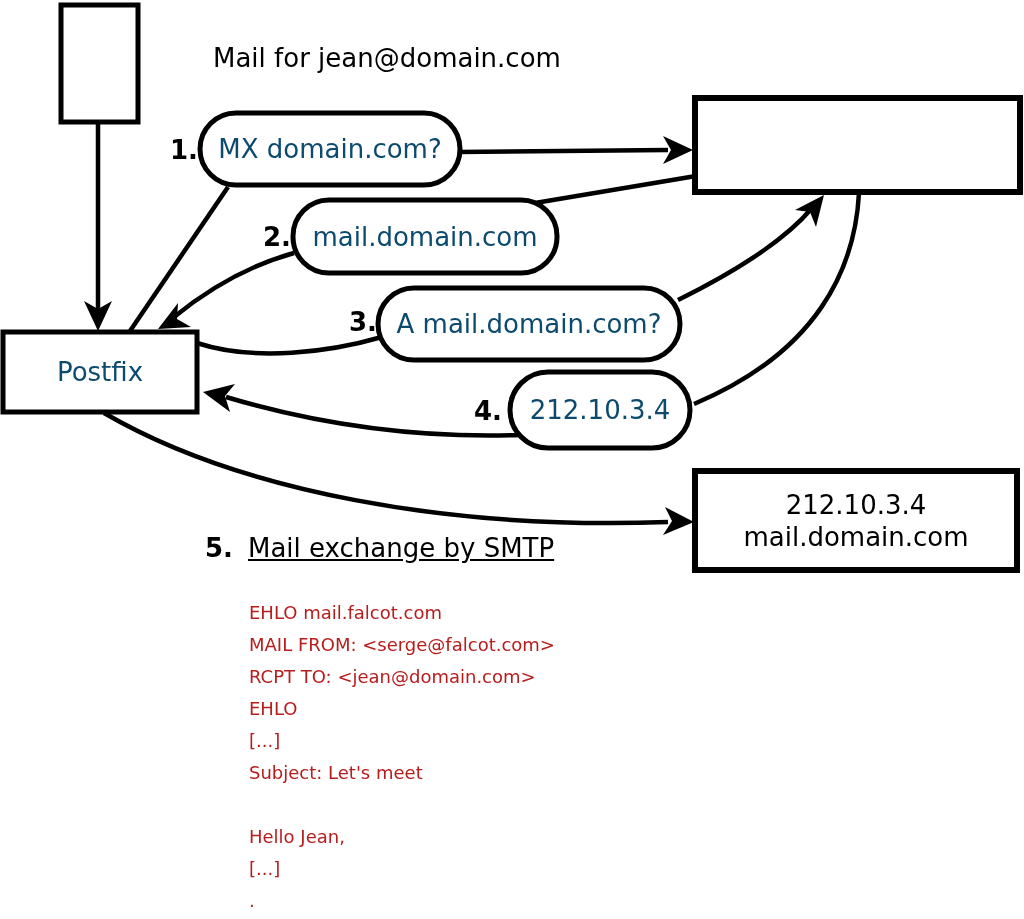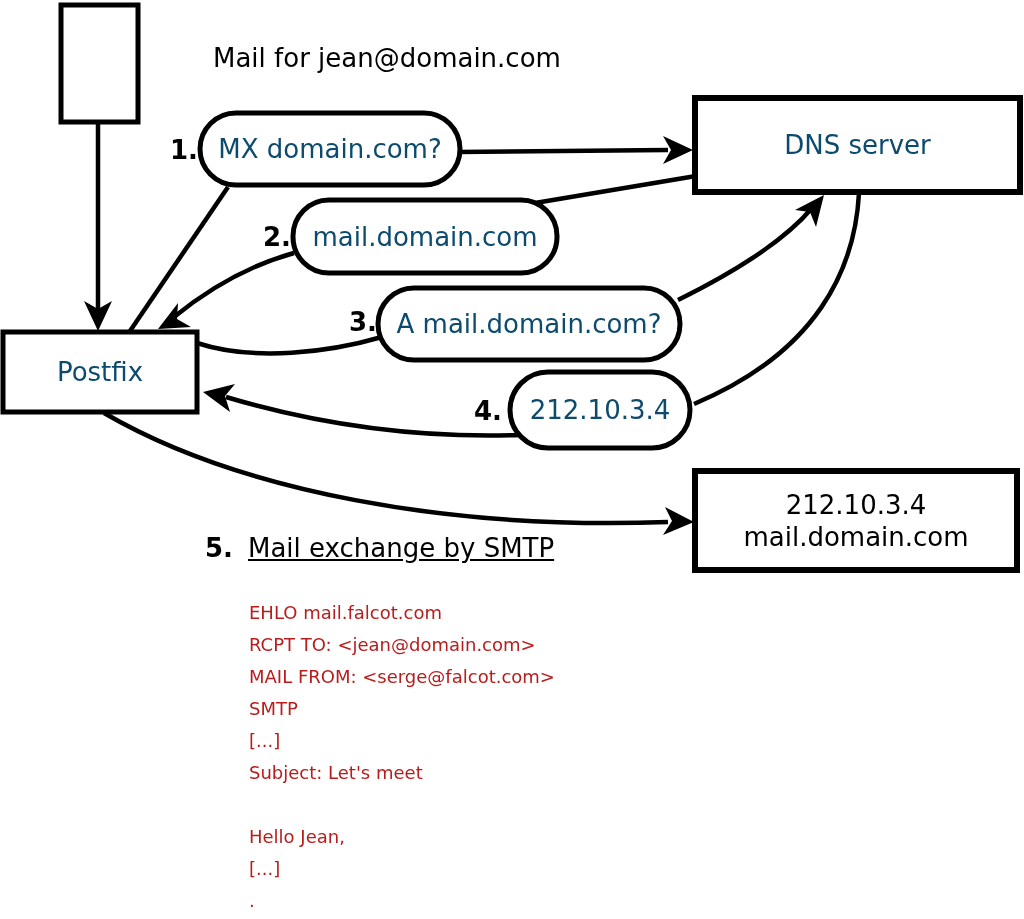--- a/index.html
+++ b/index.html
@@ -114,35 +114,34 @@
   <div class="center-lbl" style="left:293px; top:200px; width:264px; height:73px;">mail.domain.com</div>
 
   <div class="lbl num" style="left:329px; top:306px; width:48px;">3.</div>
   <div class="center-lbl" style="left:378px; top:288px; width:302px; height:72px;">A mail.domain.com?</div>
 
   <div class="lbl num" style="left:454px; top:395px; width:48px;">4.</div>
   <div class="center-lbl" style="left:510px; top:372px; width:180px; height:76px;">212.10.3.4</div>
 
   <div class="center-lbl" style="left:3px; top:332px; width:194px; height:80px;">Postfix</div>
 
-  <div class="center-lbl" style="left:695px; top:98px; width:325px; height:94px;">DNS server</div>
 
   <div class="mx-host-label" style="left:695px; top:471px; width:322px; height:99px;">
     <div>212.10.3.4</div>
     <div>mail.domain.com</div>
   </div>
 
   <div class="lbl num" style="left:205px; top:532px; text-align:left;">5.</div>
   <div class="lbl" style="left:248px; top:532px;text-decoration:underline;">Mail exchange by SMTP</div>
 
   <div class="smtp-block">
     <div class="smtp-line">EHLO mail.falcot.com</div>
+    <div class="smtp-line">MAIL FROM: &lt;serge@falcot.com&gt;</div>
     <div class="smtp-line">RCPT TO: &lt;jean@domain.com&gt;</div>
-    <div class="smtp-line">MAIL FROM: &lt;serge@falcot.com&gt;</div>
-    <div class="smtp-line">SMTP</div>
+    <div class="smtp-line">EHLO</div>
     <div class="smtp-line">[...]</div>
     <div class="smtp-line">Subject: Let's meet</div>
     <div class="smtp-line"></div>
     <div class="smtp-line">Hello Jean,</div>
     <div class="smtp-line">[...]</div>
     <div class="smtp-line">.</div>
   </div>
 
 </div>
 

